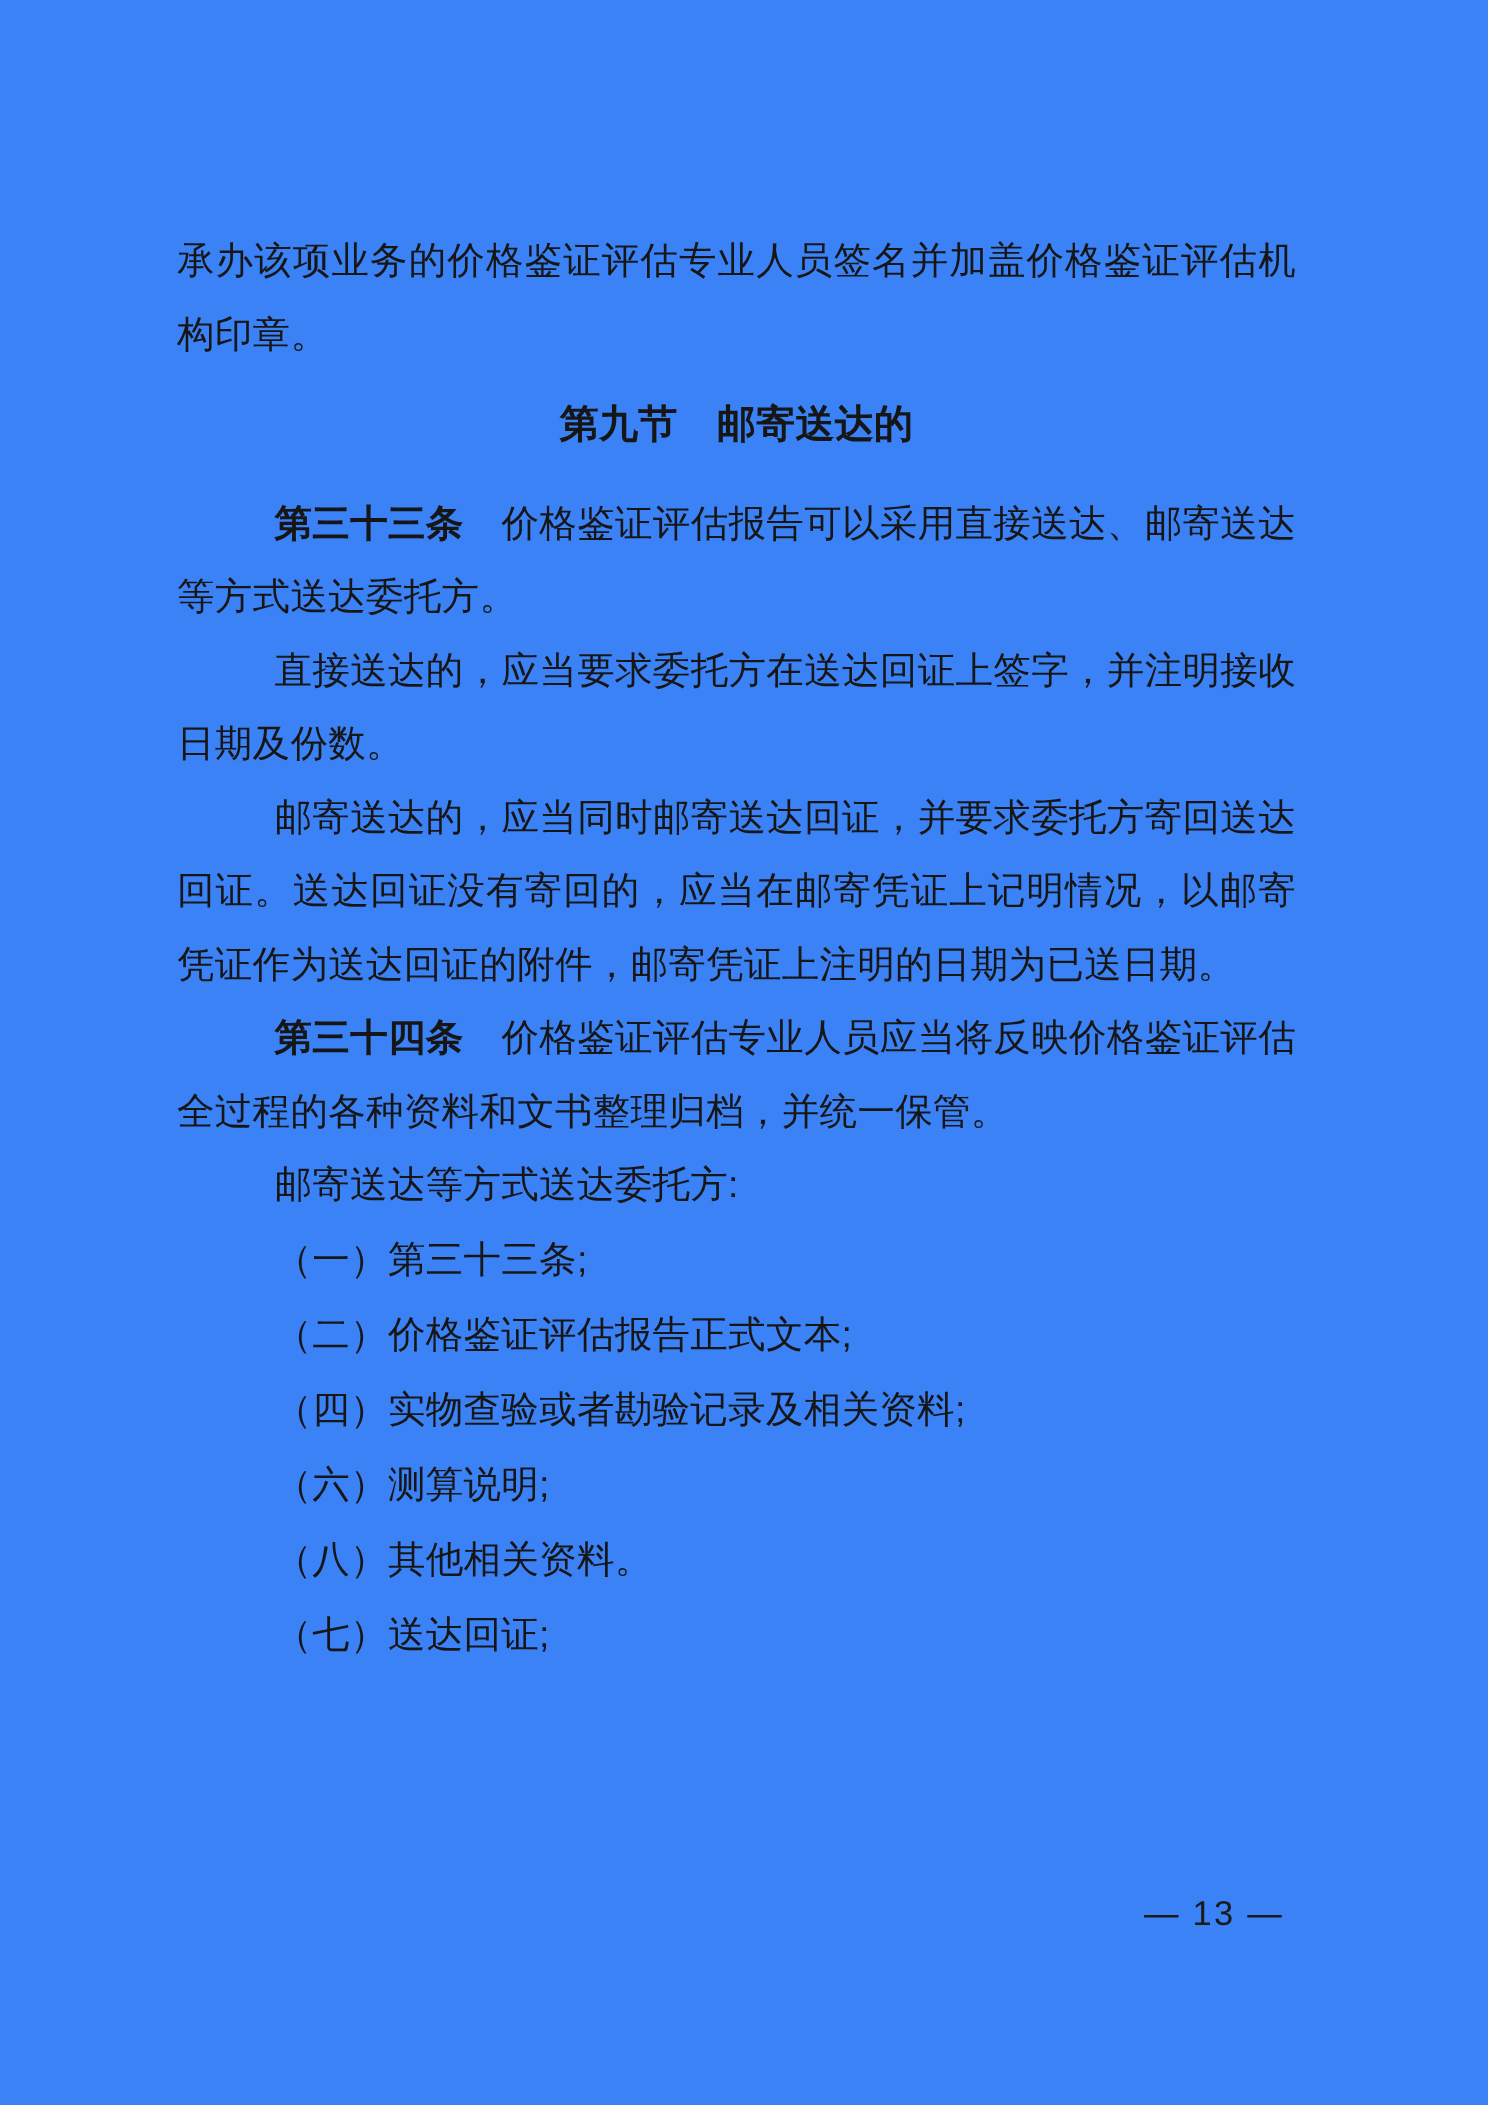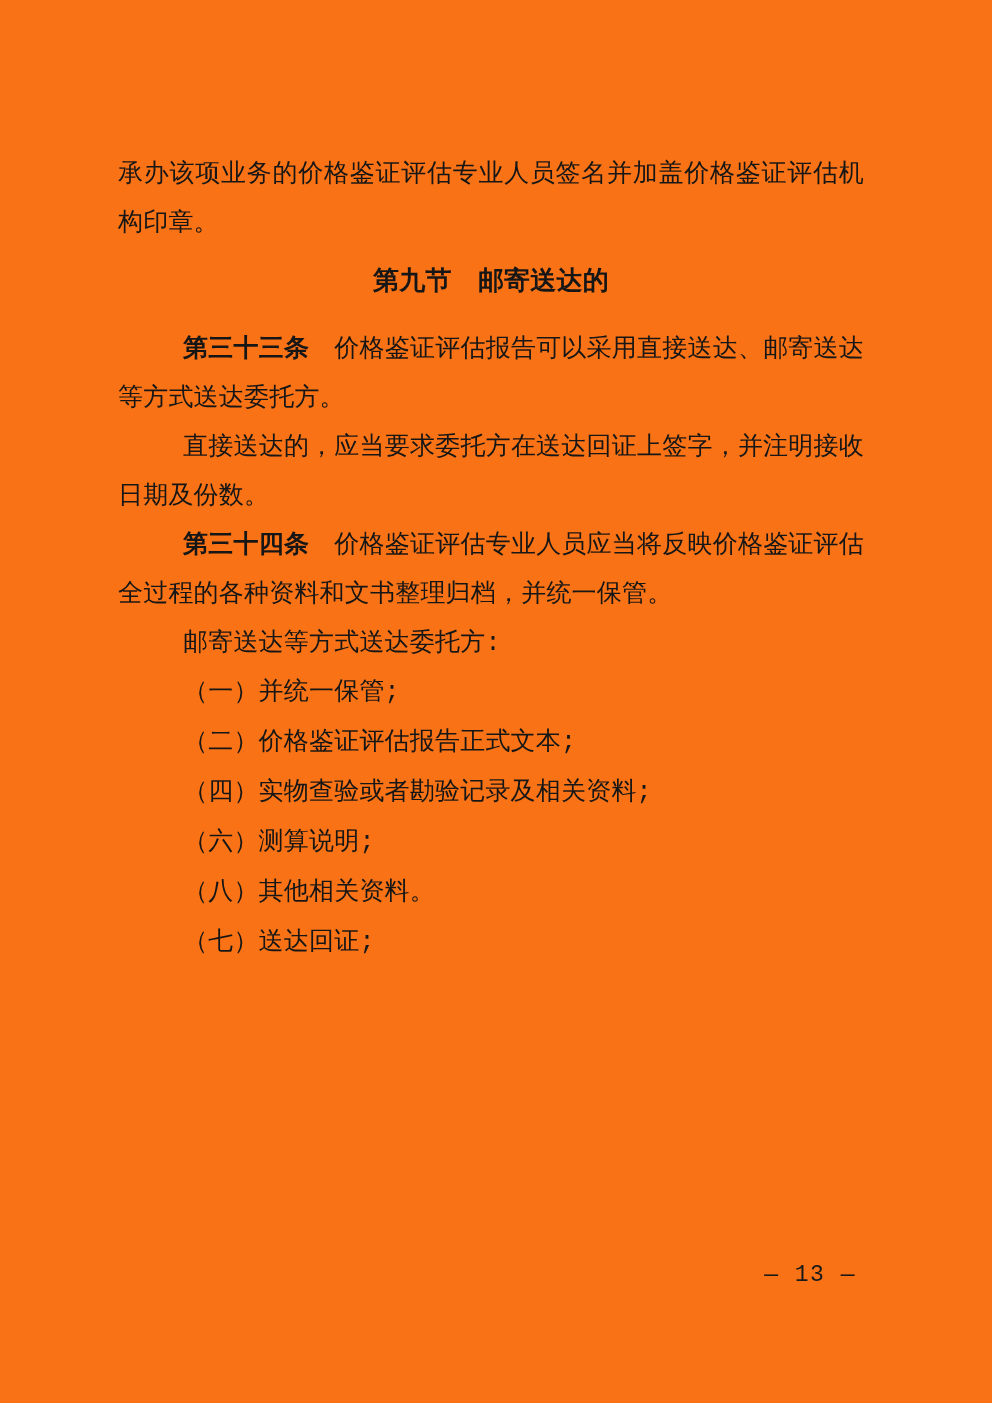--- a/index.html
+++ b/index.html
@@ -4,23 +4,23 @@
 <style>
   html, body {
     margin: 0;
     padding: 0;
     background: #ffffff;
   }
   .page {
     position: relative;
     width: 992px;
     height: 1403px;
-    background: #f97316;
+    background: #3b82f6;
     overflow: hidden;
-    font-family: Liberation Mono, monospace;
+    font-family: Liberation Sans, sans-serif;
     color: #161616;
   }
   .content {
     position: absolute;
     left: 118px;
     top: 150px;
     width: 746px;
     font-size: 25px;
     line-height: 49px;
     text-align: justify;
@@ -69,27 +69,28 @@
   <div class="content">
 
     <p>承办该项业务的价格鉴证评估专业人员签名并加盖价格鉴证评估机构印章。</p>
 
     <h2 class="section-heading">第九节　邮寄送达的</h2>
 
     <p class="indent"><span class="lead-number">第三十三条</span><span>　价格鉴证评估报告可以采用直接送达、邮寄送达等方式送达委托方。</span></p>
 
     <p class="indent">直接送达的，应当要求委托方在送达回证上签字，并注明接收日期及份数。</p>
 
+    <p class="indent p-mail">邮寄送达的，应当同时邮寄送达回证，并要求委托方寄回送达回证。送达回证没有寄回的，应当在邮寄凭证上记明情况，以邮寄凭证作为送达回证的附件，邮寄凭证上注明的日期为已送日期。</p>
 
     <p class="indent p-art34"><span class="lead-number">第三十四条</span><span>　价格鉴证评估专业人员应当将反映价格鉴证评估全过程的各种资料和文书整理归档，并统一保管。</span></p>
 
     <p class="indent">邮寄送达等方式送达委托方:</p>
 
     <div class="archive-list">
-      <p>（一）并统一保管;</p>
+      <p>（一）第三十三条;</p>
       <p>（二）价格鉴证评估报告正式文本;</p>
       <p>（四）实物查验或者勘验记录及相关资料;</p>
       <p>（六）测算说明;</p>
       <p>（八）其他相关资料。</p>
       <p>（七）送达回证;</p>
     </div>
 
   </div>
 
   <div class="page-number">— 13 —</div>

